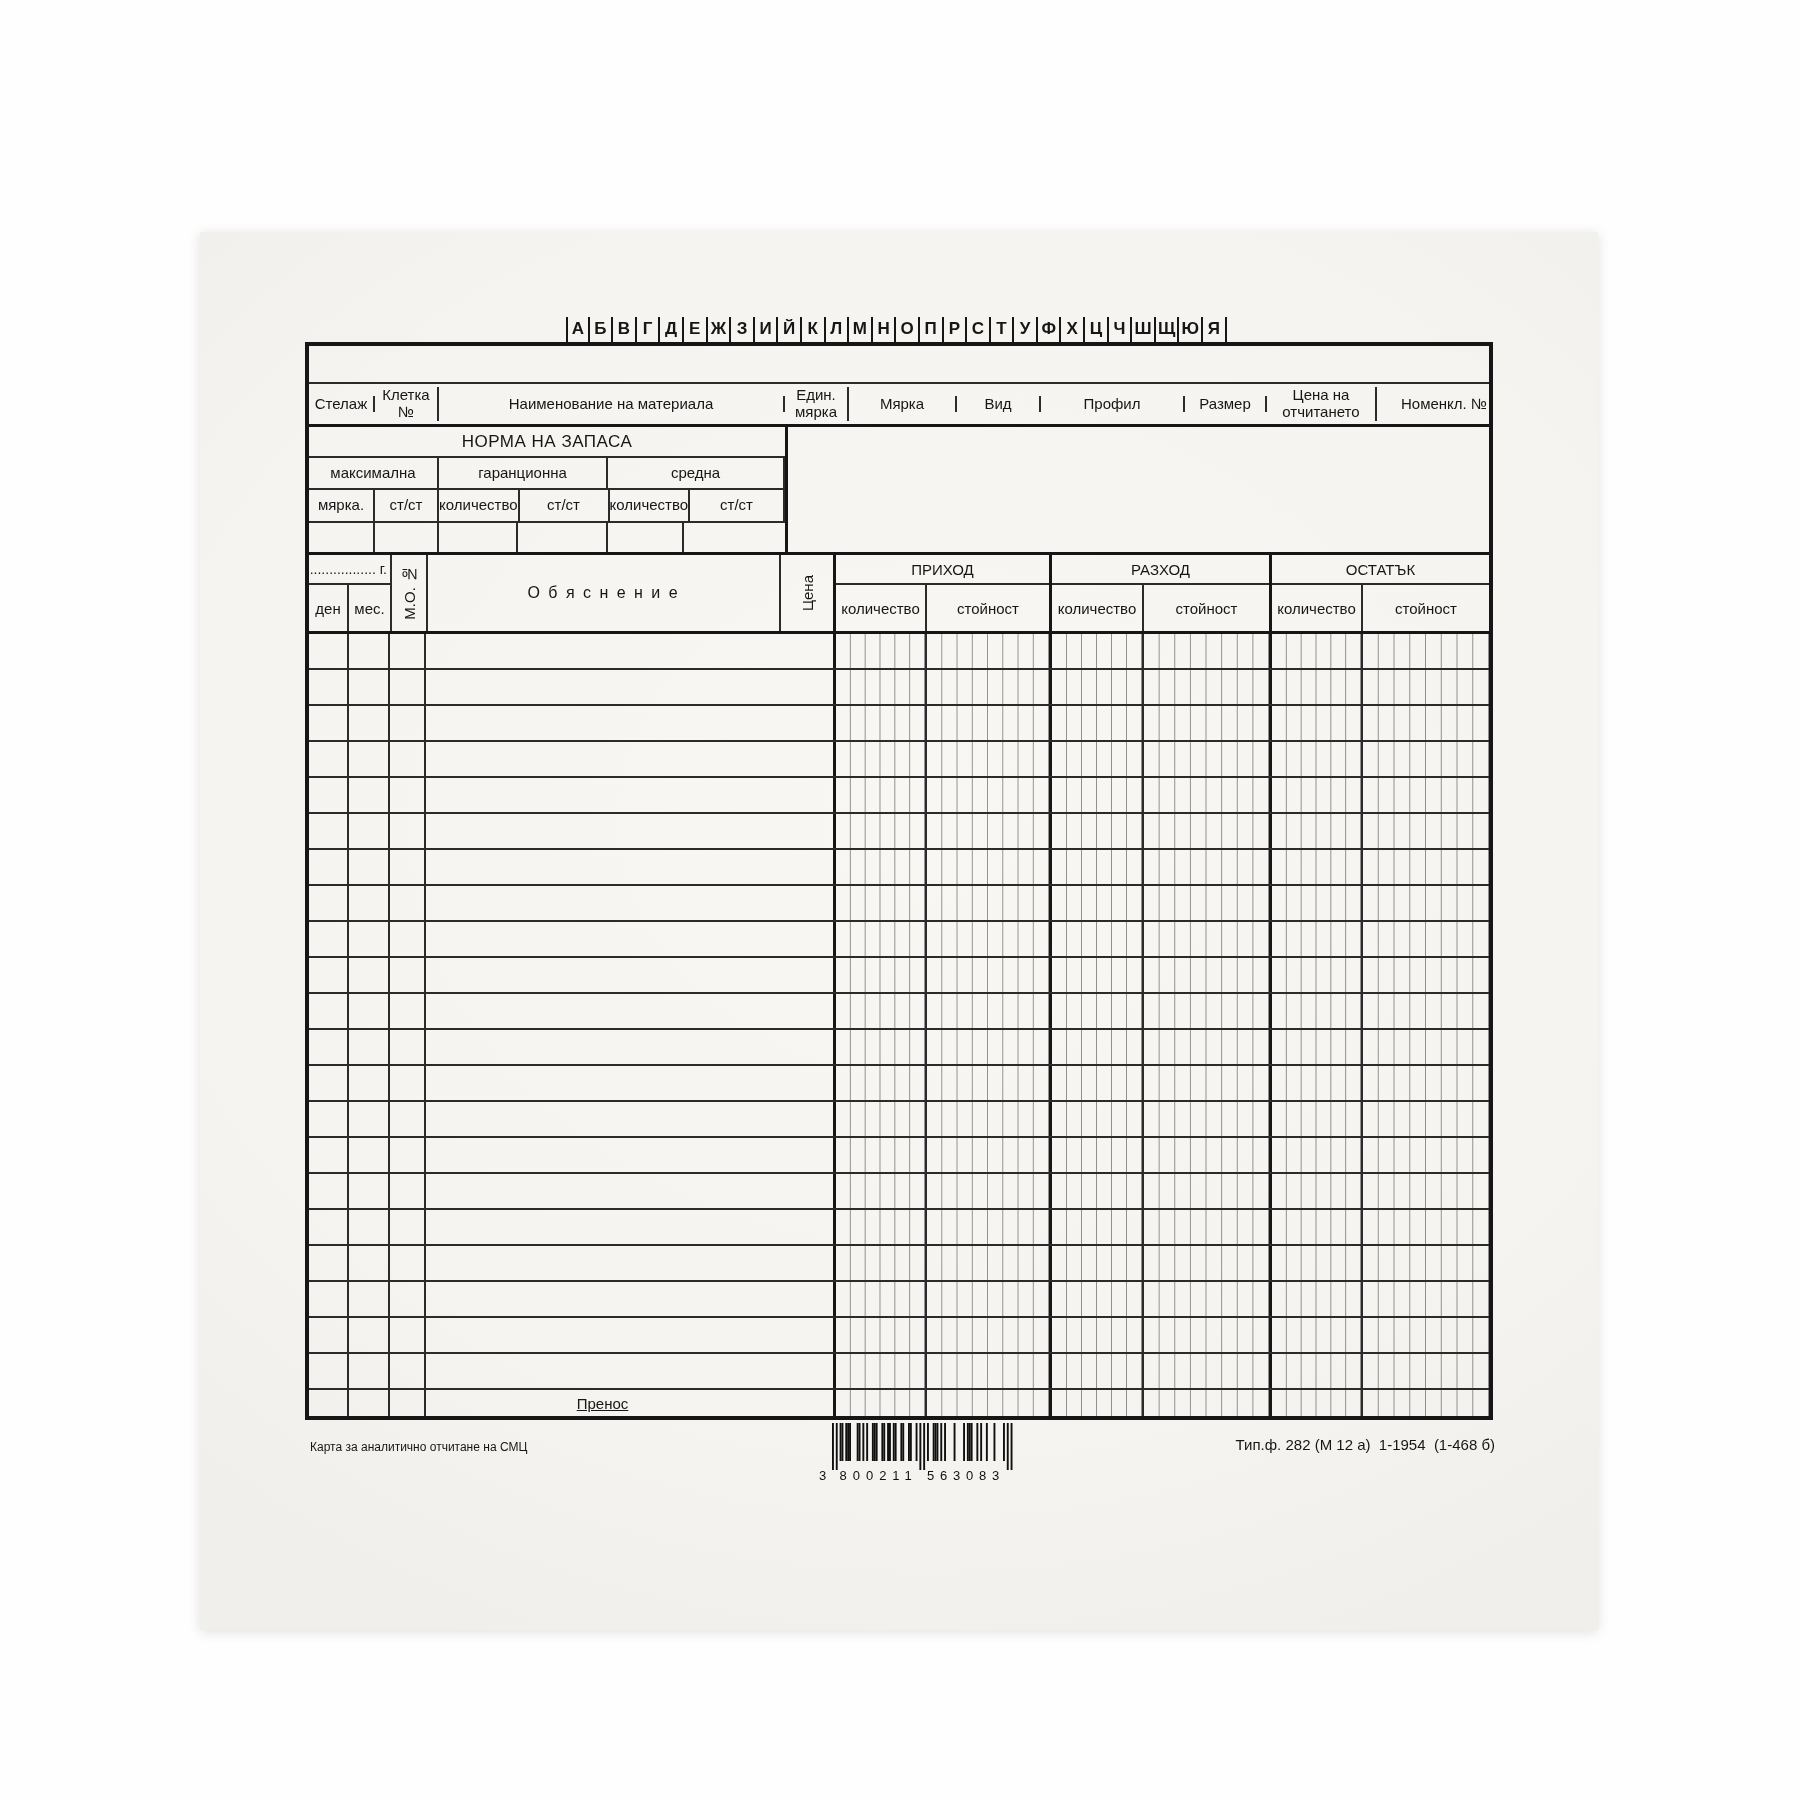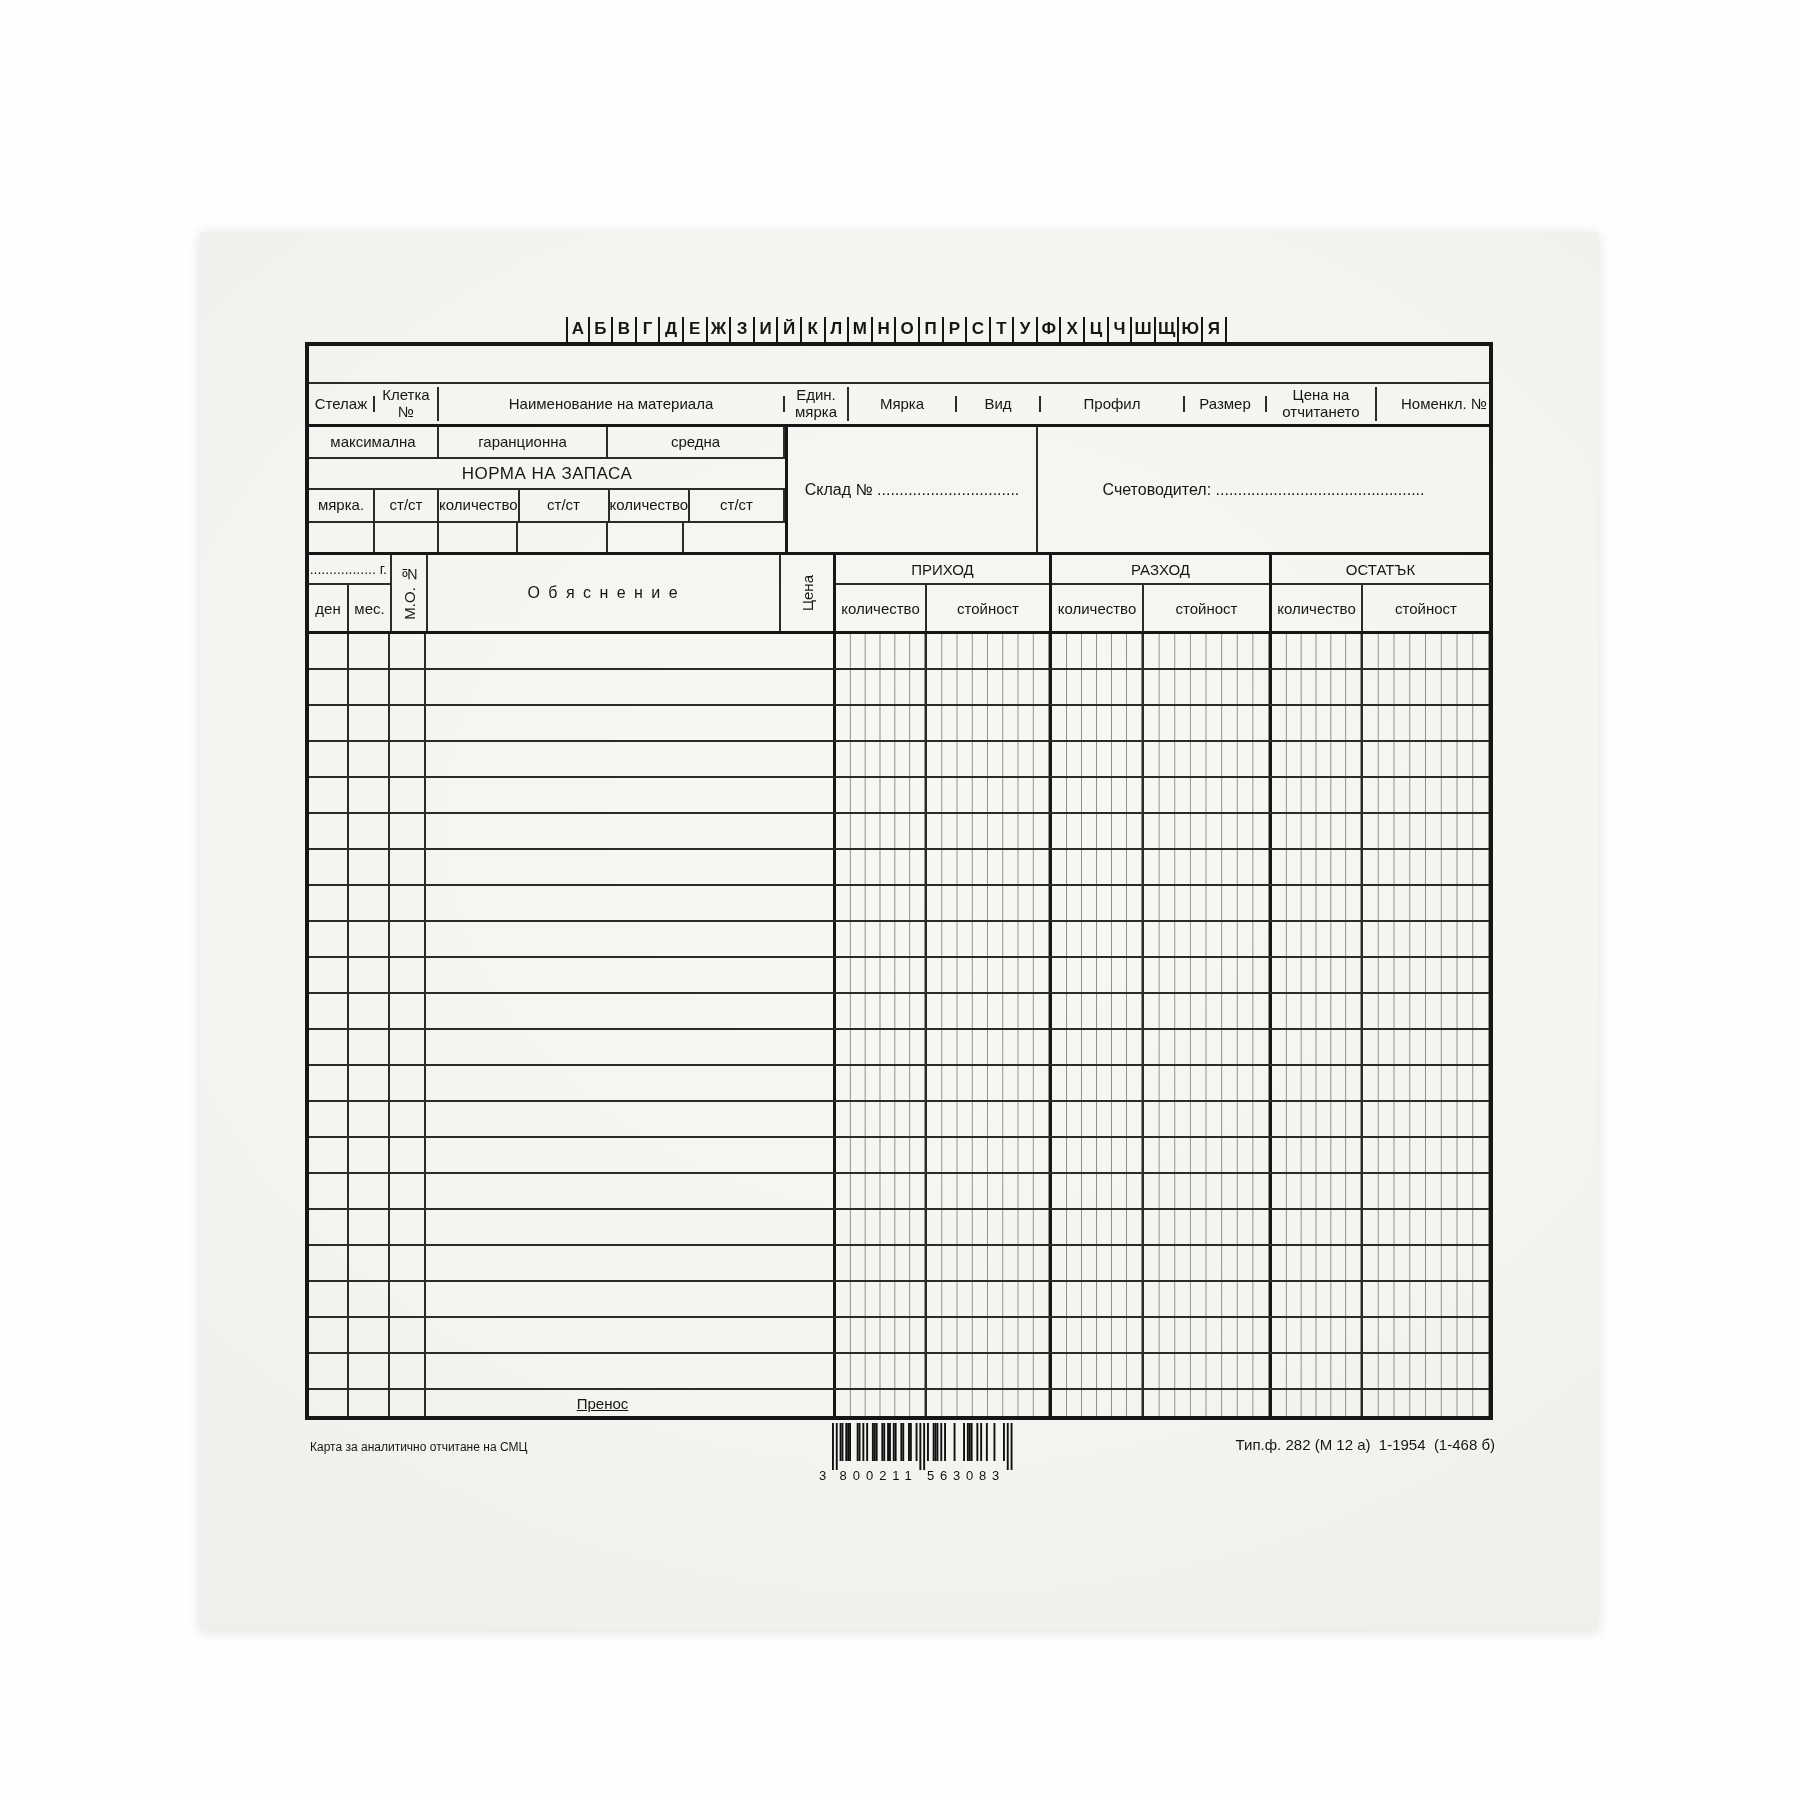--- a/index.html
+++ b/index.html
@@ -148,46 +148,42 @@
         <div class="hc" style="flex: 0 0 84px;">Вид</div>
         <div class="hc" style="flex: 0 0 144px;">Профил</div>
         <div class="hc" style="flex: 0 0 82px;">Размер</div>
         <div class="hc" style="flex: 0 0 110px;">Цена на
 отчитането</div>
         <div class="hc" style="flex: 0 0 112px; padding-left: 22px;">Номенкл. №</div>
       </div>
 
     <div class="mid">
       <div class="norma">
+        <div id="norma-title">НОРМА НА ЗАПАСА</div>
         <div id="norma-groups">
             <div class="hc" style="flex: 0 0 130px;">максимална</div>
             <div class="hc" style="flex: 0 0 169px;">гаранционна</div>
             <div class="hc" style="flex: 1 1 auto;">средна</div>
           </div>
-        <div id="norma-title">НОРМА НА ЗАПАСА</div>
         <div id="norma-subcols">
             <div class="hc" style="flex: 0 0 66px;">мярка.</div>
             <div class="hc" style="flex: 0 0 64px;">ст/ст</div>
             <div class="hc" style="flex: 0 0 79px;">количество</div>
             <div class="hc" style="flex: 0 0 90px;">ст/ст</div>
             <div class="hc" style="flex: 0 0 76px;">количество</div>
             <div class="hc" style="flex: 1 1 auto;">ст/ст</div>
           </div>
         <div id="norma-empty">
             <div class="hc" style="flex: 0 0 66px;"></div>
             <div class="hc" style="flex: 0 0 64px;"></div>
             <div class="hc" style="flex: 0 0 79px;"></div>
             <div class="hc" style="flex: 0 0 90px;"></div>
             <div class="hc" style="flex: 0 0 76px;"></div>
             <div class="hc" style="flex: 1 1 auto;"></div>
           </div>
-      </div>
-      <div class="depotarea">
-        <div class="depot">Склад № ................................</div>
-        <div class="acct">Счетоводител: ...............................................</div>
       </div>
     </div>
 
     <div class="jh">
       <div class="jh-left">
         <div class="jh-datecol">
           <div class="jh-year">................. г.</div>
           <div class="jh-daymon">
             <div class="jh-day">ден</div>
             <div class="jh-mon">мес.</div>

